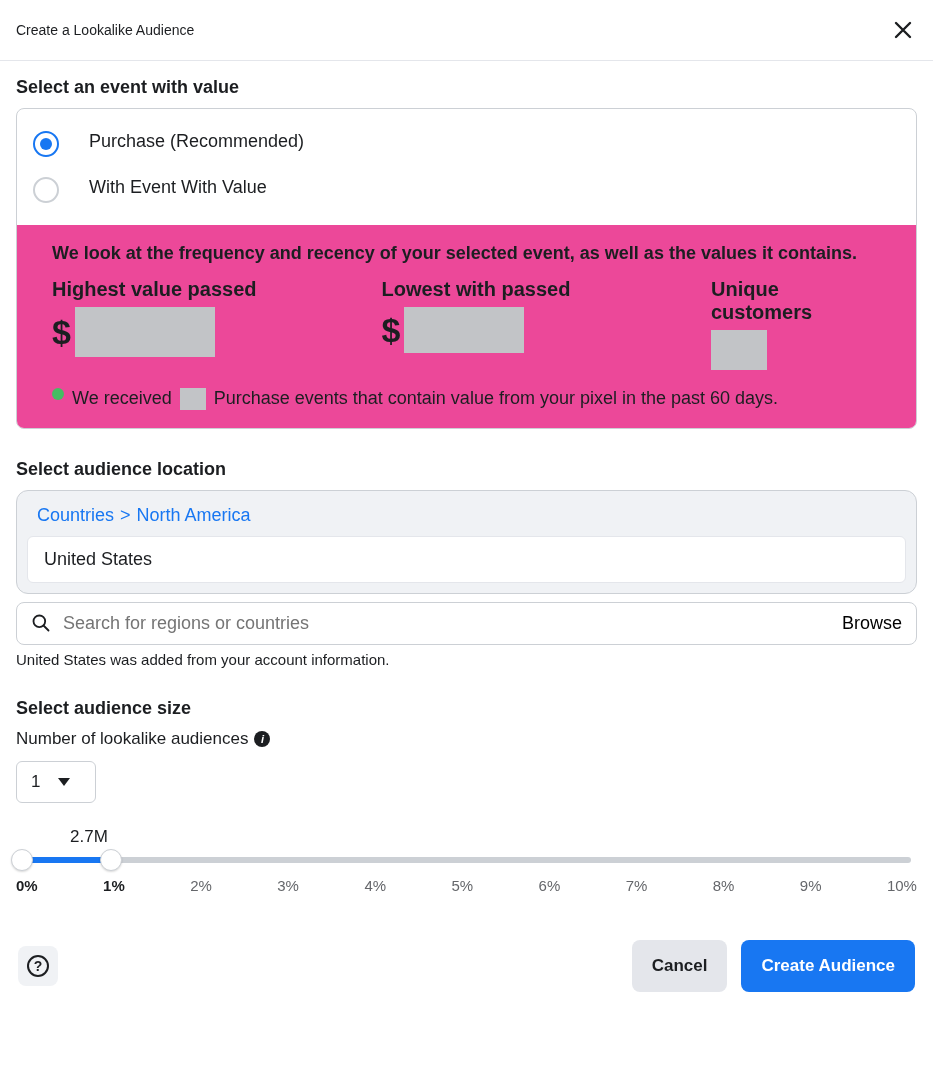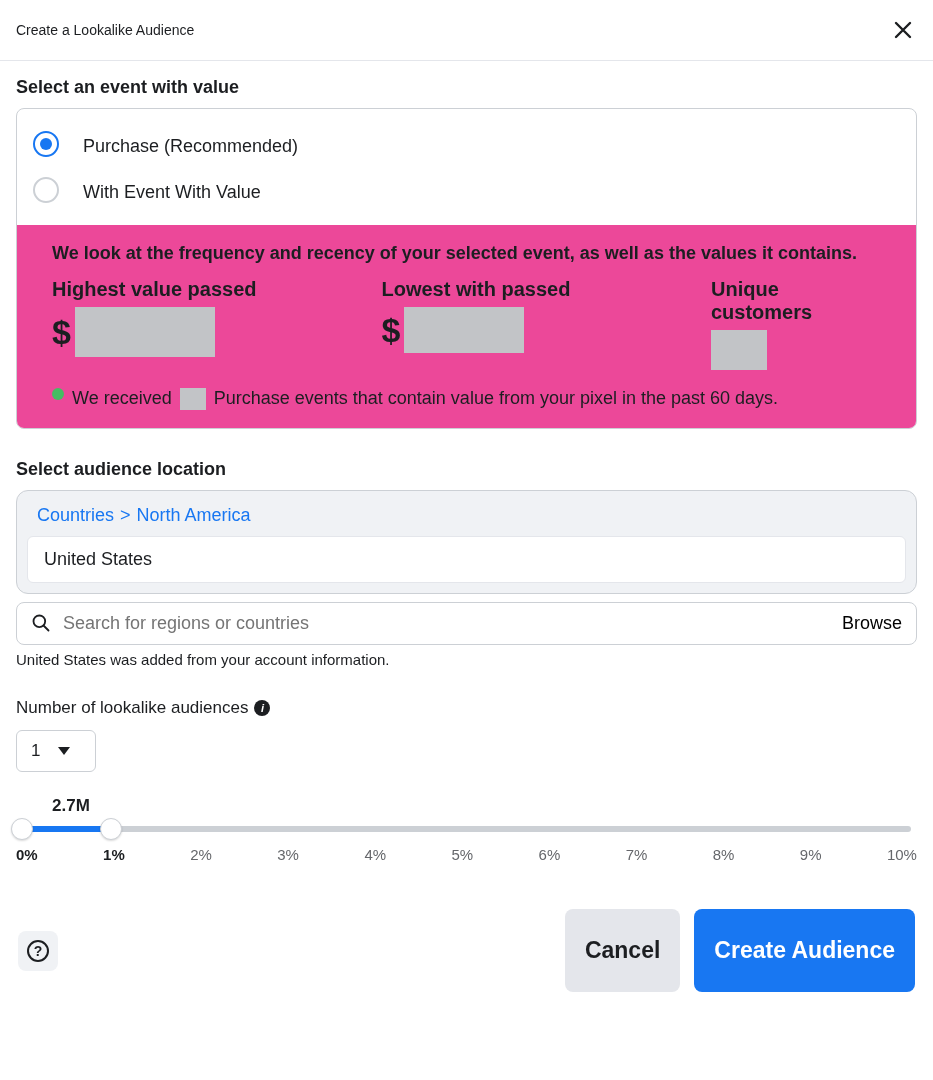--- a/index.html
+++ b/index.html
@@ -16,21 +16,21 @@
     justify-content: space-between;
     padding: 16px;
     border-bottom: 1px solid #e4e6eb;
   }
   .header h1 { font-size: 14px; font-weight: 400; }
   .close-btn { width: 28px; height: 28px; display:flex; align-items:center; justify-content:center; cursor:pointer; font-size: 22px; }
   .content { padding: 16px; }
   .section-title { font-size: 18px; font-weight: 700; margin-bottom: 10px; }
   .event-box { border: 1px solid #ccd0d5; border-radius: 8px; overflow: hidden; margin-bottom: 30px;}
   .radio-group { padding: 12px 16px; }
-  .radio-row { display:flex; align-items:flex-end; gap: 24px; padding: 10px 0; cursor:pointer;}
+  .radio-row { display:flex; align-items:flex-start; gap: 30px; padding: 10px 0; cursor:pointer;}
   .radio-outer { width:26px; height:26px; border:2px solid #ccd0d5; border-radius:50%; display:flex; align-items:center; justify-content:center; flex-shrink:0; }
   .radio-outer.selected { border-color:#1877f2; }
   .radio-inner { width:12px; height:12px; border-radius:50%; background:#1877f2; }
   .radio-label { font-size:18px; }
   .stats-box { background:#ec4899; padding: 18px 35px; }
   .stats-heading { font-size:18px; font-weight:700; margin-bottom: 14px; }
   .stats-cols { display:flex; gap: 40px; margin-bottom: 18px; }
   .stat-col { }
   .stat-label { font-size:20px; margin-bottom: 6px; font-weight: bold; }
   .stat-value-row { display:flex; align-items:center; gap:4px; }
@@ -50,31 +50,31 @@
   .search-row { display:flex; align-items:flex-start; border:1px solid #ccd0d5; border-radius:8px; padding:10px 14px; gap:12px; margin-bottom:6px;}
   .search-icon { width:20px; height:20px; flex-shrink:0; }
   .search-input { flex:1; border:none; outline:none; font-size:18px; background:transparent;}
   .browse-btn { font-size:18px; background:none; border:none; cursor:pointer; }
   .hint { font-size:15px; color:#1c1e21; margin-bottom:30px; }
   .size-sub { display:flex; align-items:center; gap:6px; font-size:17px; margin-bottom:12px;}
   .info-icon { width:16px; height:16px; border-radius:50%; background:#1c1e21; color:#fff; display:flex; align-items:center; justify-content:center; font-size:11px; font-weight:700; font-style: italic; }
   .count-select { display:flex; align-items:center; gap:18px; border:1px solid #ccd0d5; border-radius:6px; padding:10px 14px; width:80px; cursor:pointer; margin-bottom:24px; font-size:17px;}
   .caret-down { width:0; height:0; border-left:6px solid transparent; border-right:6px solid transparent; border-top:8px solid #1c1e21; }
   .slider-wrap { margin: 0 6px 12px 6px; }
-  .size-label { font-weight:700; font-size:17px; margin-left:30px; margin-bottom:6px; }
+  .size-label { font-weight:400; font-size:17px; margin-left:48px; margin-bottom:6px; }
   .slider-track { position:relative; height:6px; background:#ccd0d5; border-radius:3px; margin:10px 0 14px 0;}
   .slider-fill { position:absolute; height:6px; background:#1877f2; border-radius:3px; left:0; width:10%; }
   .slider-handle { position:absolute; top:50%; transform:translate(-50%,-50%); width:22px; height:22px; border-radius:50%; background:#fff; border:1px solid #ccd0d5; cursor:grab; box-shadow:0 1px 2px rgba(0,0,0,0.15);}
   .ticks { display:flex; justify-content:space-between; font-size:15px; color:#65676b; margin: 0 -6px;}
   .ticks span:first-child, .ticks span:nth-child(2) { font-weight:700; color:#1c1e21;}
   .footer { display:flex; align-items:center; justify-content:space-between; padding:18px; border-top: 0px solid #e4e6eb;}
   .help-btn { width:40px; height:40px; border-radius:8px; background:#f0f2f5; display:flex; align-items:center; justify-content:center; cursor:pointer;}
   .help-icon { width:22px; height:22px; border:2px solid #1c1e21; border-radius:50%; display:flex; align-items:center; justify-content:center; font-weight:700; font-size:14px;}
   .footer-actions { display:flex; gap:14px;}
-  .btn { padding: 28px 20px; border-radius:8px; font-size:23px; font-weight:600; border:none; cursor:pointer;}
+  .btn { padding: 16px 20px; border-radius:8px; font-size:17px; font-weight:600; border:none; cursor:pointer;}
   .btn-secondary { background:#e4e6eb; color:#1c1e21;}
   .btn-primary { background:#1877f2; color:#fff;}
 </style>
 </head>
 <body>
 
 <div class="header">
   <h1>Create a Lookalike Audience</h1>
   <div class="close-btn">
     <svg width="20" height="20" viewBox="0 0 20 20">
@@ -144,20 +144,21 @@
   <div class="search-row">
     <svg class="search-icon" viewBox="0 0 24 24">
         <circle cx="10" cy="10" r="7" fill="none" stroke="#1c1e21" stroke-width="2.2"></circle>
         <line x1="15" y1="15" x2="21" y2="21" stroke="#1c1e21" stroke-width="2.2" stroke-linecap="round"></line>
       </svg>
     <input class="search-input" placeholder="Search for regions or countries" style="">
     <button class="browse-btn">Browse</button>
   </div>
   <div class="hint">United States was added from your account information.</div>
 
+  <div class="section-title">Select audience size</div>
   <div class="size-sub">
     <span>Number of lookalike audiences</span>
     <span class="info-icon">i</span>
   </div>
   <div class="count-select">
     <span>1</span>
     <span class="caret-down"></span>
   </div>
 
   <div class="slider-wrap">

